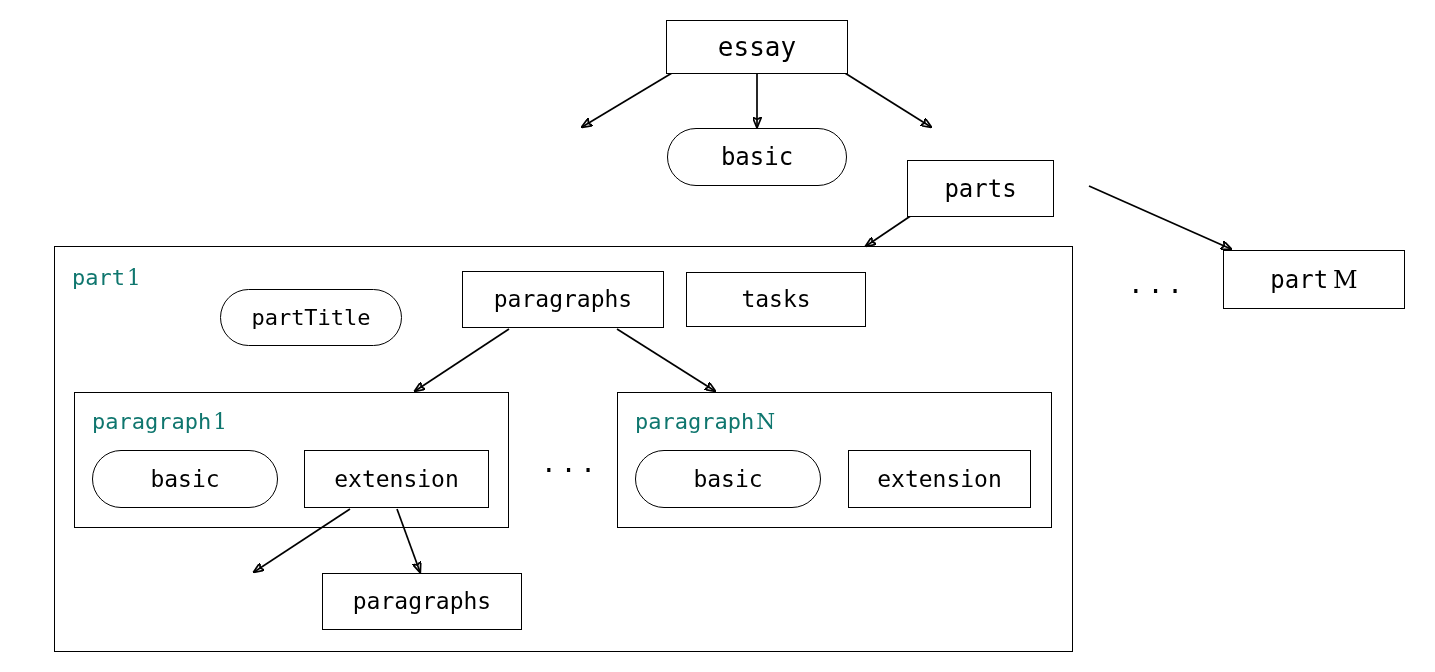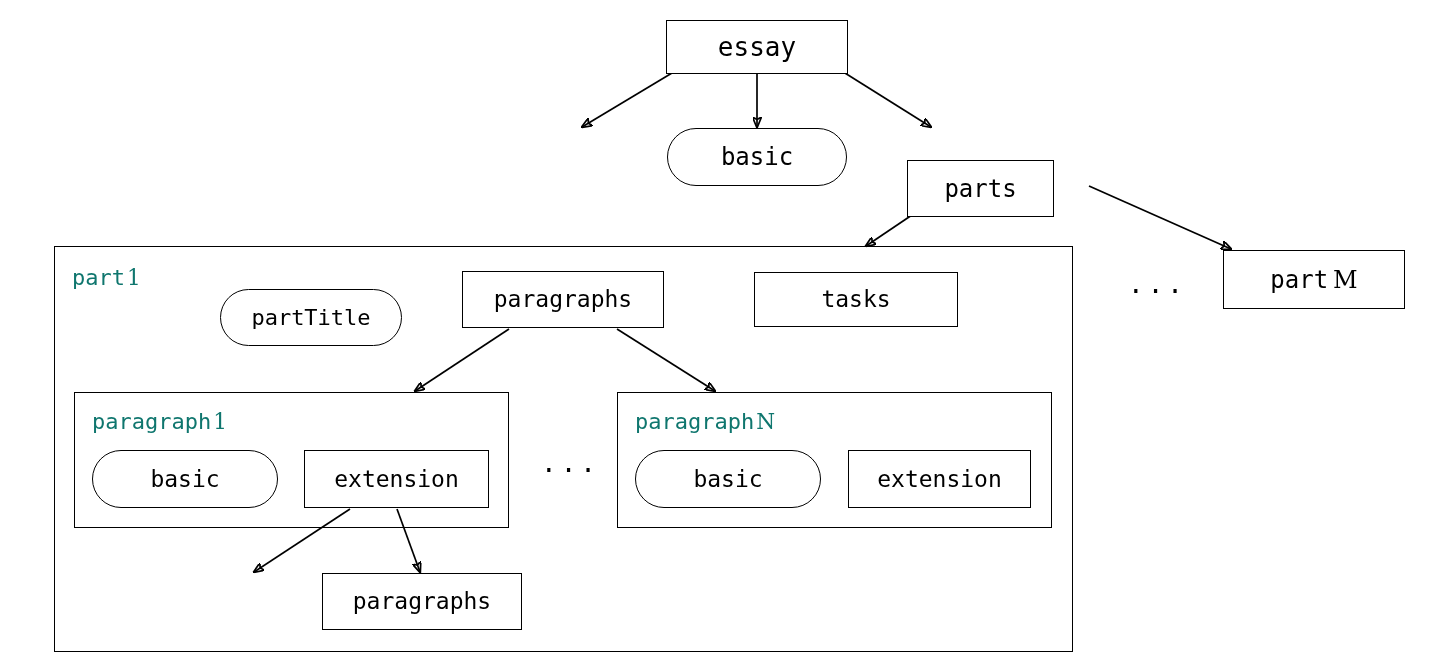--- a/index.html
+++ b/index.html
@@ -113,21 +113,21 @@
 
   <div class="node rect" style="left: 666px; top: 20px; width: 182px; height: 54px; font-size: 26px;">essay</div>
   <div class="node stadium" style="left: 667px; top: 128px; width: 180px; height: 58px; font-size: 24px;">basic</div>
   <div class="node rect" style="left: 907px; top: 128px; width: 147px; height: 57px; font-size: 24px; margin-top: 32px;">parts</div>
   <div class="node rect" style="left: 1223px; top: 250px; width: 182px; height: 59px; font-size: 24px;">
       <span>part</span>
       <span class="idx" style="font-family: &quot;DejaVu Serif&quot;, &quot;Liberation Serif&quot;, serif; margin-left: 5px;">M</span>
     </div>
   <div class="node stadium" style="left: 220px; top: 271px; width: 182px; height: 57px; font-size: 22px; margin-top: 18px;">partTitle</div>
   <div class="node rect" style="left: 462px; top: 271px; width: 202px; height: 57px; font-size: 23px;">paragraphs</div>
-  <div class="node rect" style="left: 754px; top: 272px; width: 204px; height: 55px; font-size: 23px;">tasks</div>
+  <div class="node rect" style="left: 686px; top: 272px; width: 180px; height: 55px; font-size: 23px;">tasks</div>
   <div class="node stadium" style="left: 92px; top: 450px; width: 186px; height: 58px; font-size: 23px;">basic</div>
   <div class="node rect" style="left: 304px; top: 450px; width: 185px; height: 58px; font-size: 23px;">extension</div>
   <div class="node stadium" style="left: 635px; top: 450px; width: 186px; height: 58px; font-size: 23px;">basic</div>
   <div class="node rect" style="left: 848px; top: 450px; width: 183px; height: 58px; font-size: 23px;">extension</div>
   <div class="node rect" style="left: 322px; top: 573px; width: 200px; height: 57px; font-size: 23px;">paragraphs</div>
 
   <div class="ellipsis" style="left: 1128px; top: 271px; font-size: 26px;">...</div>
   <div class="ellipsis" style="left: 541px; top: 450px; font-size: 26px;">...</div>
 
 </div>

